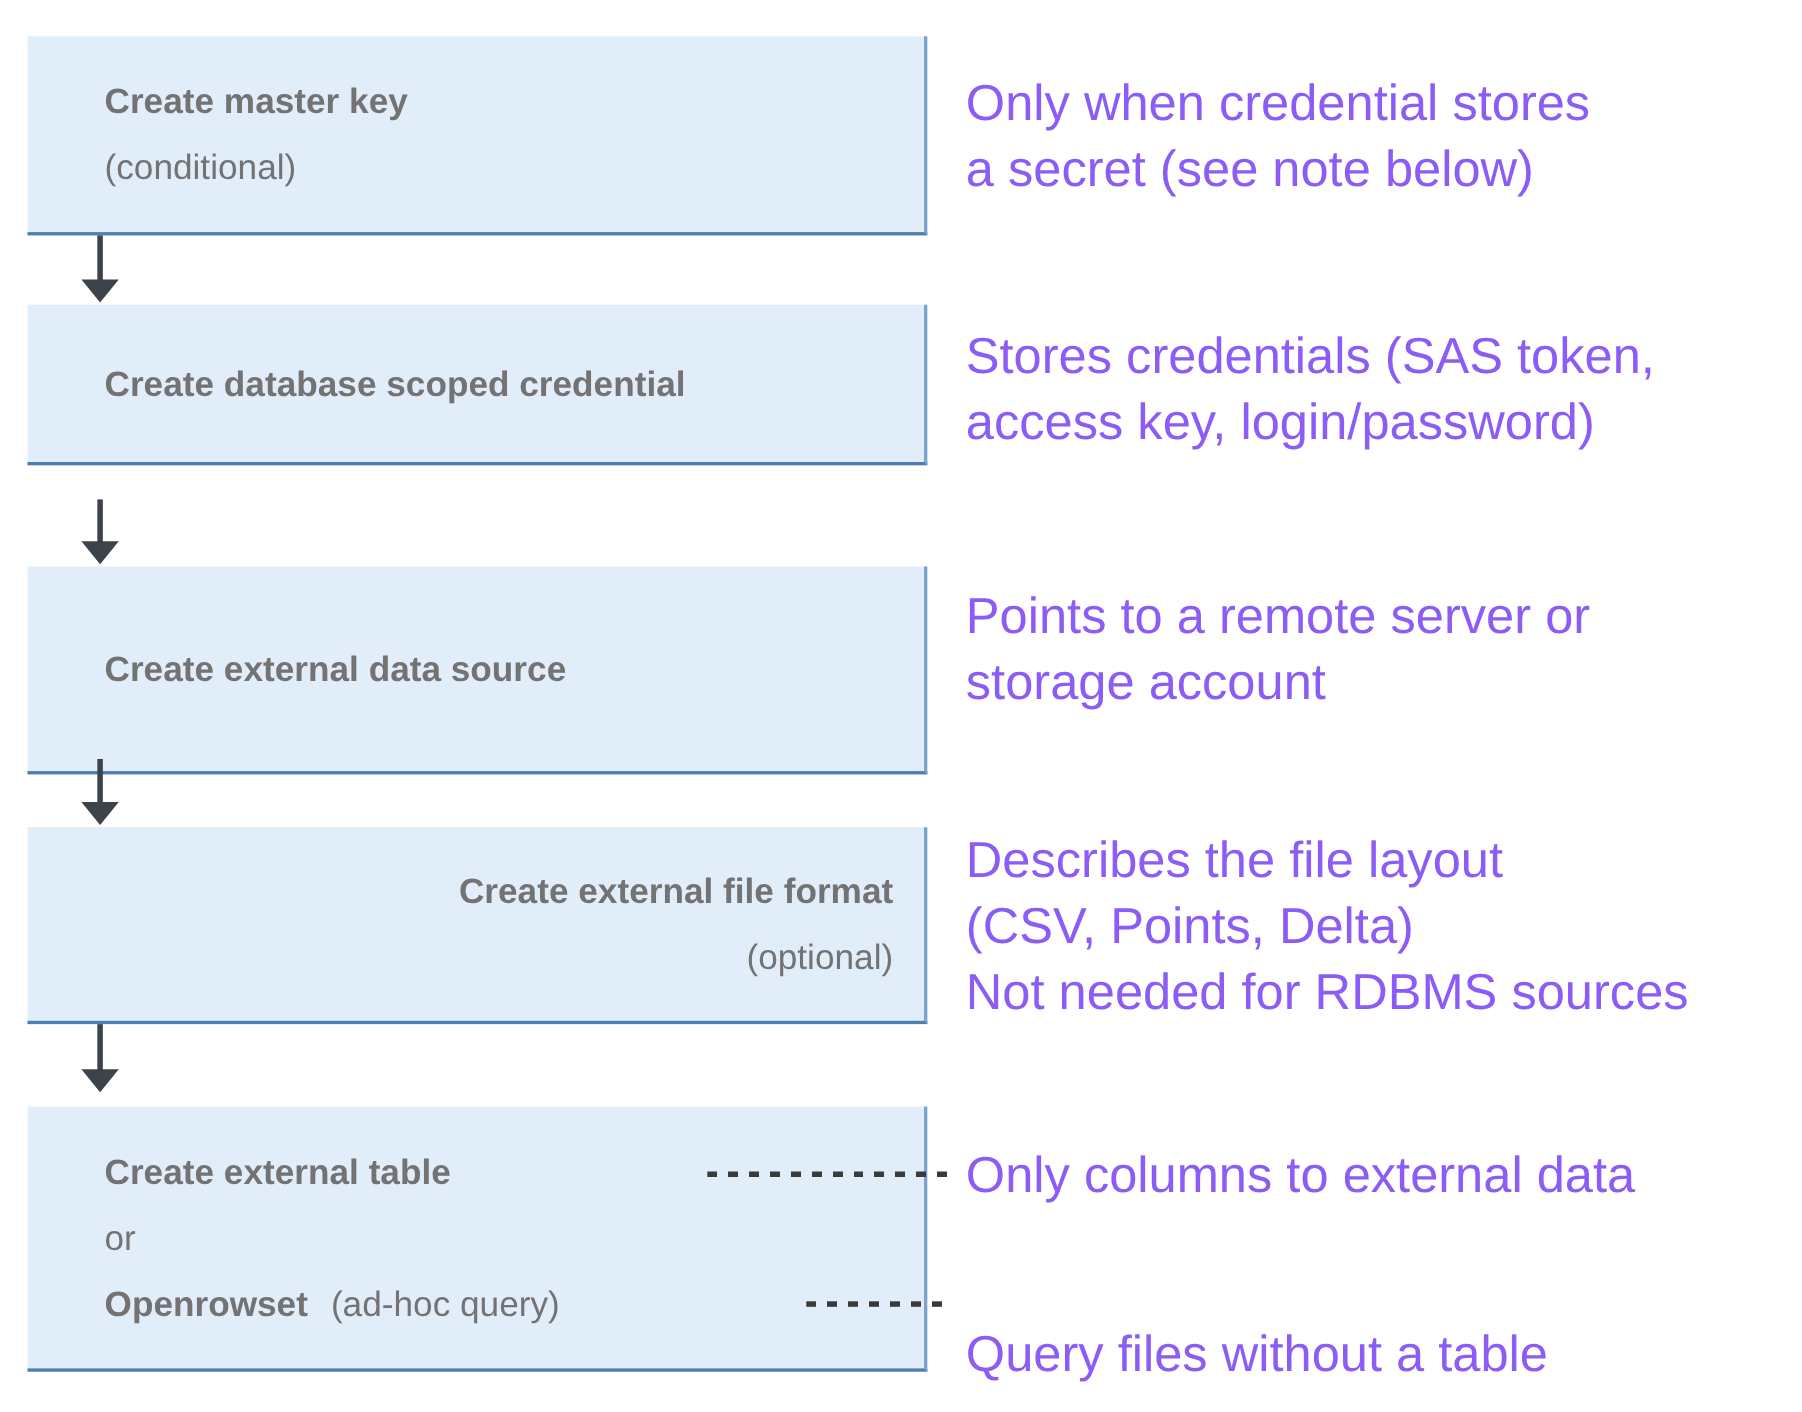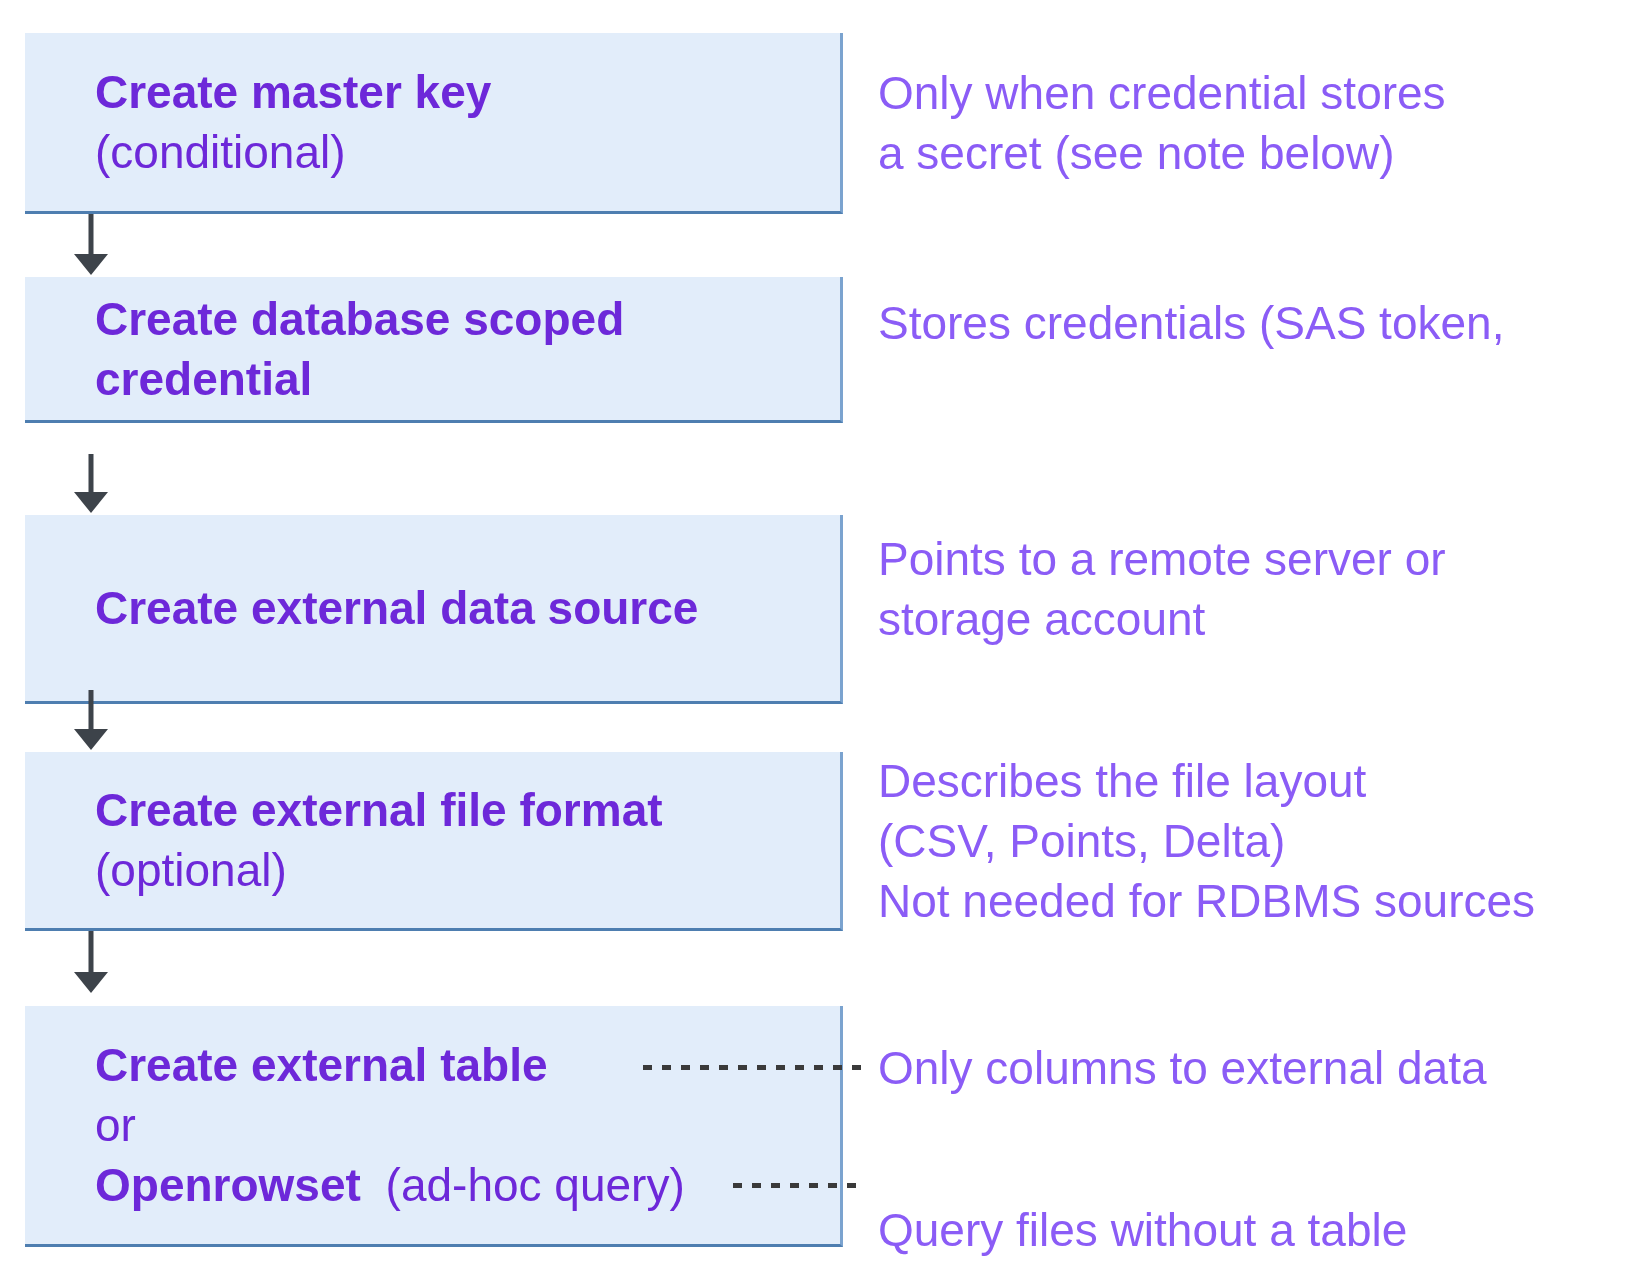--- a/index.html
+++ b/index.html
@@ -23,34 +23,34 @@
     width: 818px;
     box-sizing: border-box;
     background: #e2edfa;
     border-right: 3px solid #7ba3cf;
     border-bottom: 3px solid #4e7eb0;
     display: flex;
     flex-direction: column;
     justify-content: center;
     padding-left: 70px;
     padding-right: 28px;
-    color: #6d28d9;
-    font-size: 46px;
+    color: #737373;
+    font-size: 32px;
     line-height: 60px;
   }
   .step-box .title { font-weight: bold; }
   .step-box .subtitle { font-weight: normal; }
   .step-box .plain { font-weight: normal; }
   .inline-bold { font-weight: bold; }
   .inline-plain { font-weight: normal; margin-left: 12px; }
 
   .box-1 { top: 33px;   height: 181px; }
   .box-2 { top: 277px;  height: 146px; }
   .box-3 { top: 515px;  height: 189px; }
-  .box-4 { top: 752px;  height: 179px; }
+  .box-4 { top: 752px;  height: 179px; align-items: flex-end; }
   .box-5 { top: 1006px; height: 241px; }
 
   
   .arrow {
     position: absolute;
     left: 74px;
     width: 34px;
   }
   .arrow-1 { top: 214px; height: 61px; }
   .arrow-2 { top: 454px; height: 59px; }
@@ -119,20 +119,21 @@
   <div class="arrow arrow-1">
     <div class="stem"></div>
     <div class="head"></div>
   </div>
 
   <div class="step-box box-2">
     <div class="title">Create database scoped credential</div>
   </div>
   <div class="note note-2">
     <div>Stores credentials (SAS token,</div>
+    <div>access key, login/password)</div>
   </div>
 
   <div class="arrow arrow-2">
     <div class="stem"></div>
     <div class="head"></div>
   </div>
 
   <div class="step-box box-3">
     <div class="title">Create external data source</div>
   </div>

